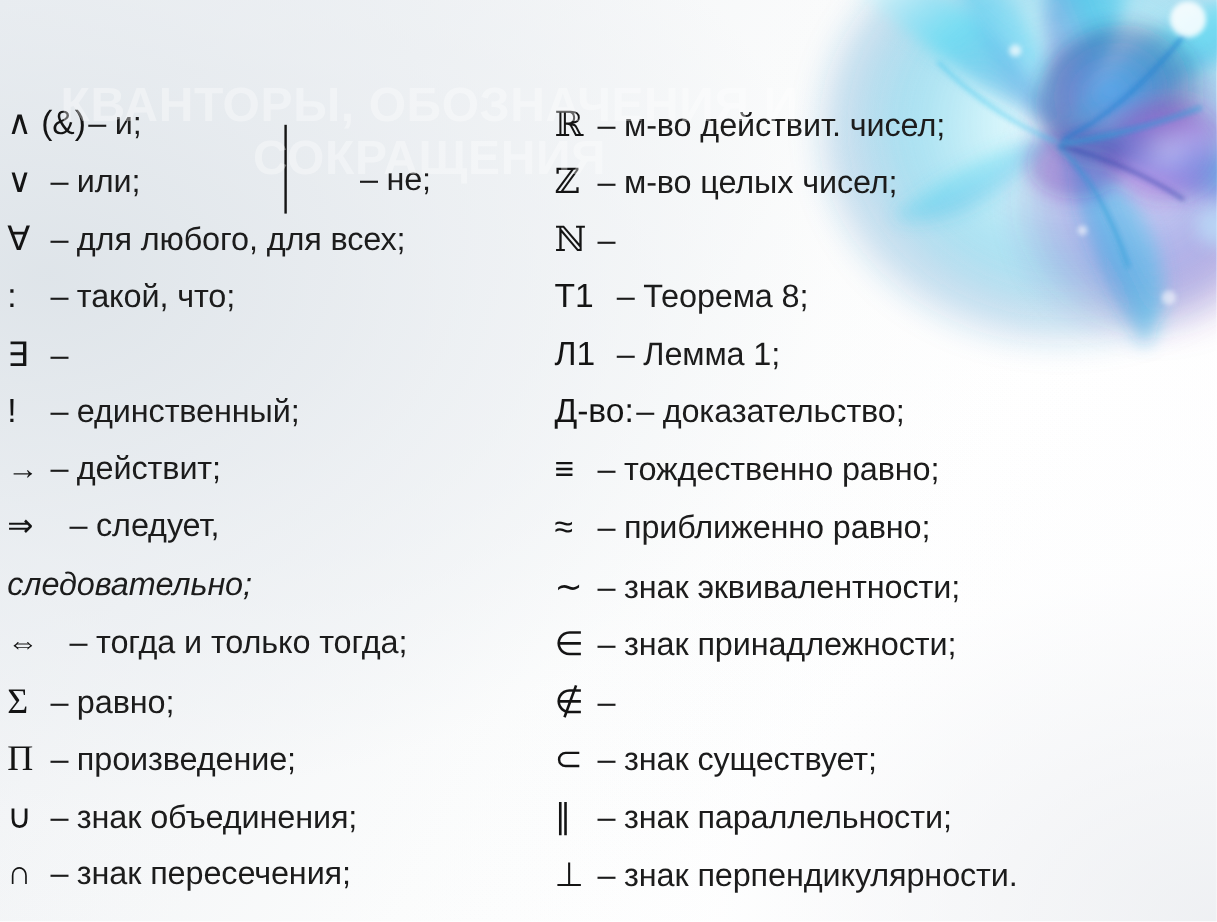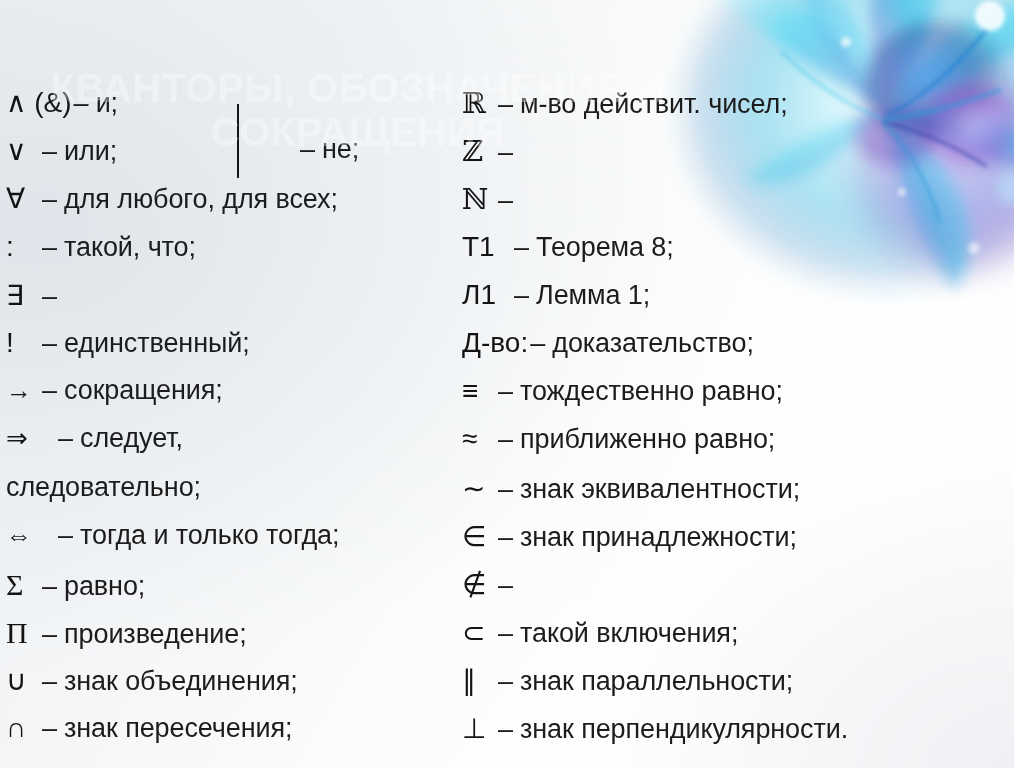--- a/index.html
+++ b/index.html
@@ -99,21 +99,21 @@
   .dash {
     flex: 0 0 auto;
     padding: 0 7px 0 2px;
     font-size: 27px;
   }
   .txt {
     flex: 0 1 auto;
     font-size: 27px;
     letter-spacing: -0.1px;
   }
-  .row.cont .txt { padding-left: 0; }
+  .row.cont .txt { padding-left: 0; font-style: italic; }
 
   
   .negbar {
     position: absolute;
     left: 237px;
     top: 18px;
     width: 2px;
     height: 74px;
     background: #151515;
     z-index: 5;
@@ -258,21 +258,21 @@
 
       <div class="row">
         <span class="sym">!</span>
         <span class="dash">–</span>
         <span class="txt">единственный;</span>
       </div>
 
       <div class="row">
         <span class="sym arrow">→</span>
         <span class="dash">–</span>
-        <span class="txt">сокращения;</span>
+        <span class="txt">действит;</span>
       </div>
 
       <div class="row">
         <span class="sym arrow wide">⇒</span>
         <span class="dash">–</span>
         <span class="txt">следует,</span>
       </div>
 
       <div class="row cont">
         <span class="txt">следовательно;</span>
@@ -318,20 +318,21 @@
 
       <div class="row">
         <span class="sym bbold">ℝ</span>
         <span class="dash">–</span>
         <span class="txt">м-во действит. чисел;</span>
       </div>
 
       <div class="row">
         <span class="sym bbold">ℤ</span>
         <span class="dash">–</span>
+        <span class="txt">м-во целых чисел;</span>
       </div>
 
       <div class="row">
         <span class="sym bbold">ℕ</span>
         <span class="dash">–</span>
       </div>
 
       <div class="row">
         <span class="sym wide">Т1</span>
         <span class="dash">–</span>
@@ -375,21 +376,21 @@
       </div>
 
       <div class="row">
         <span class="sym">∉</span>
         <span class="dash">–</span>
       </div>
 
       <div class="row">
         <span class="sym">⊂</span>
         <span class="dash">–</span>
-        <span class="txt">такой включения;</span>
+        <span class="txt">знак существует;</span>
       </div>
 
       <div class="row">
         <span class="sym">∥</span>
         <span class="dash">–</span>
         <span class="txt">знак параллельности;</span>
       </div>
 
       <div class="row">
         <span class="sym">⊥</span>

